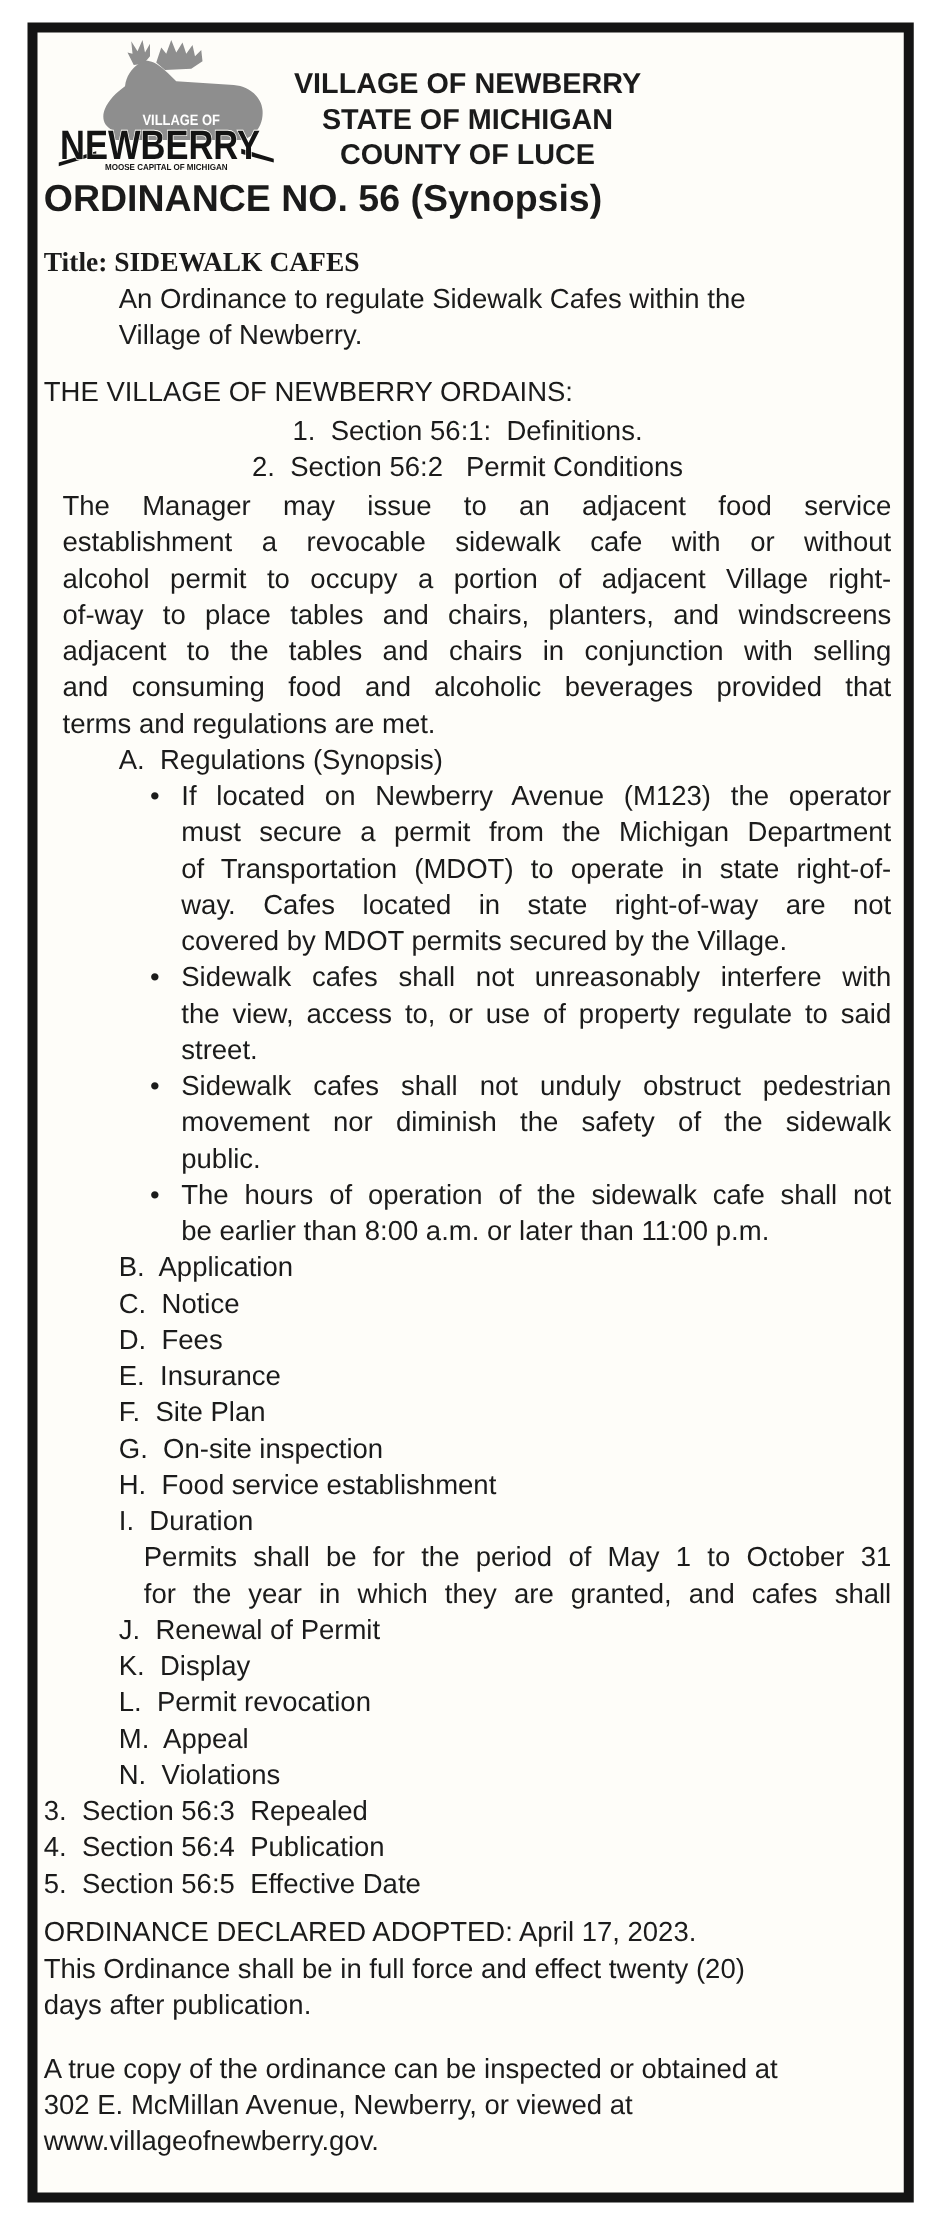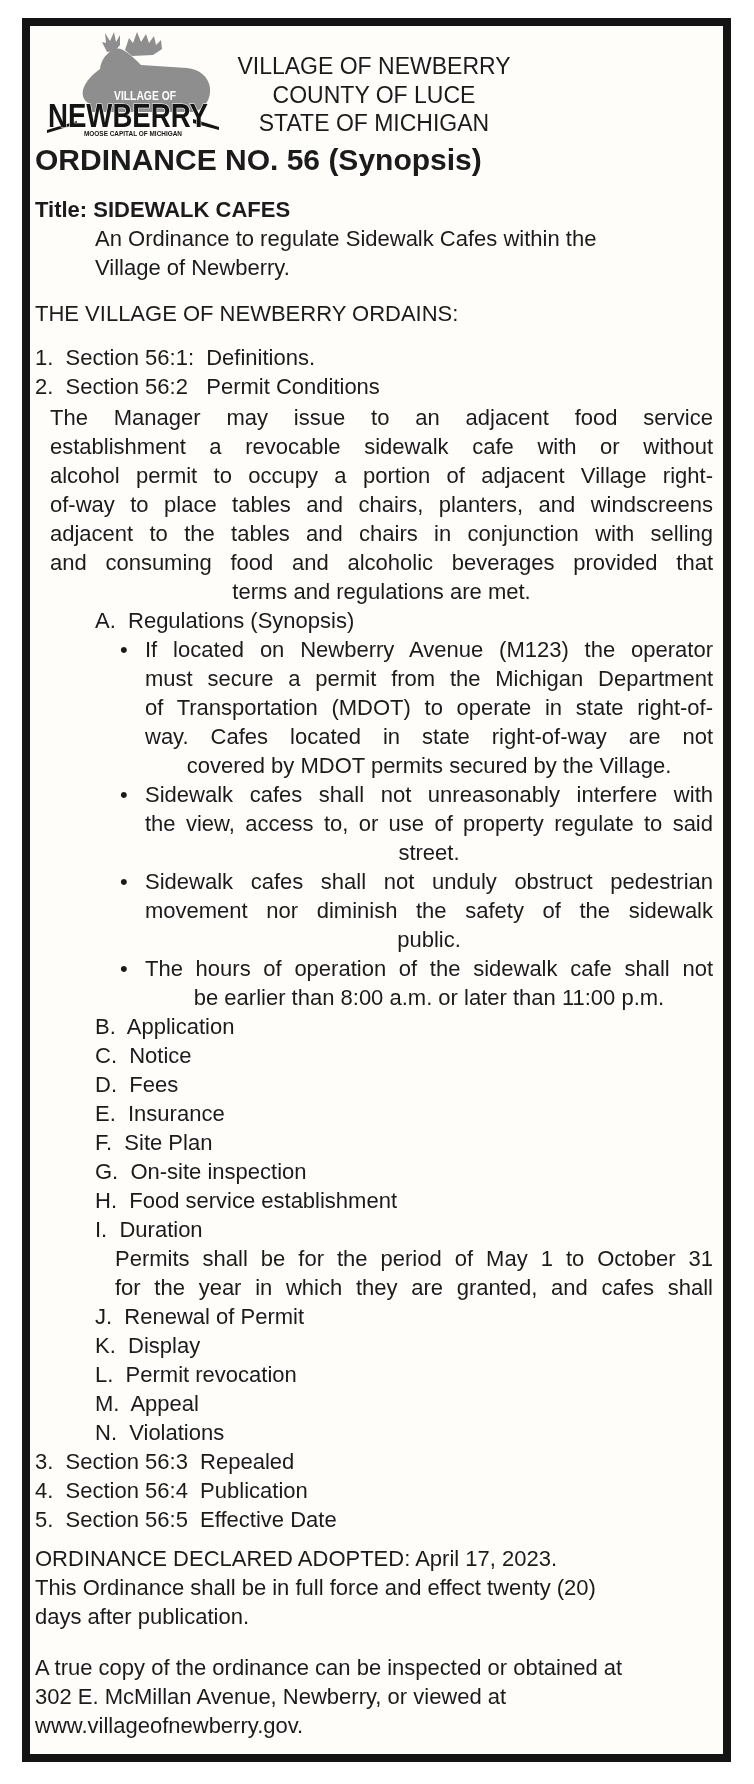--- a/index.html
+++ b/index.html
@@ -16,33 +16,33 @@
     left:22px;top:18px;
     width:709px;height:1744px;
     box-sizing:border-box;
     border:8px solid #141414;
     background:#fefdf9;
     padding:24px 10px 0 5px;
   }
   
   .logo{position:absolute;left:15px;top:4px;width:175px;height:108px;}
   .gov-lines{margin-top:2px;text-align:center;}
-  .gov-line{font-weight:normal;font-size:23px;line-height:28.5px;}
+  .gov-line{font-weight:bold;font-size:23px;line-height:28.5px;}
   .ord-title{margin:3px 0 0 0;text-align:left;font-weight:bold;font-size:30px;line-height:37px;}
   
   .body-txt{font-size:22px;line-height:29px;}
   .pre{white-space:pre-wrap;}
   .title-block{margin-top:17px;}
-  .title-line{font-weight:bold;}
+  .title-line{font-weight:bold;font-family:Liberation Serif, serif;}
   .desc{margin-left:60px;}
   .ordains{margin-top:17px;}
-  .num-list{margin-top:15px;}
+  .num-list{margin-top:2px;text-align:center;}
   .manager{margin-top:2px;margin-left:15px;width:663px;}
   .jl{text-align:justify;text-align-last:justify;}
-  .ll{text-align:center;}
+  .ll{text-align:left;}
   .letter-item{margin-left:60px;}
   .bullet-item{position:relative;padding-left:110px;width:568px;box-sizing:content-box;}
   .bullet-dot{position:absolute;left:85px;top:0;}
   .duration-para{margin-left:80px;width:598px;}
   .centered{text-align:left;}
   .adopted{margin-top:10px;}
   .copyblock{margin-top:22px;}
 </style>
 </head>
 <body>
@@ -65,22 +65,22 @@
         <text x="100" y="70" text-anchor="middle" textLength="62" lengthAdjust="spacingAndGlyphs" font-family="Liberation Sans, DejaVu Sans, sans-serif" font-size="12" font-weight="bold" fill="#ffffff">VILLAGE OF</text>
 
         <text x="83" y="97" text-anchor="middle" textLength="160" lengthAdjust="spacingAndGlyphs" font-family="Liberation Sans, DejaVu Sans, sans-serif" font-size="33" font-weight="bold" fill="#141414" stroke="#fefdf9" stroke-width="1.2" paint-order="stroke">NEWBERRY</text>
 
         <text x="88" y="106" text-anchor="middle" textLength="98" lengthAdjust="spacingAndGlyphs" font-family="Liberation Sans, DejaVu Sans, sans-serif" font-size="7" font-weight="bold" fill="#141414">MOOSE CAPITAL OF MICHIGAN</text>
       </svg>
     </div>
 
     <div class="gov-lines">
       <div class="gov-line">VILLAGE OF NEWBERRY</div>
+      <div class="gov-line">STATE OF MICHIGAN</div>
       <div class="gov-line">COUNTY OF LUCE</div>
-      <div class="gov-line">STATE OF MICHIGAN</div>
     </div>
     <h1 class="ord-title">ORDINANCE NO. 56 (Synopsis)</h1>
 
     <div class="body-txt title-block">
       <div class="title-line pre">Title: SIDEWALK CAFES</div>
       <div class="desc">An Ordinance to regulate Sidewalk Cafes within the</div>
       <div class="desc">Village of Newberry.</div>
     </div>
 
     <div class="body-txt ordains">THE VILLAGE OF NEWBERRY ORDAINS:</div>

